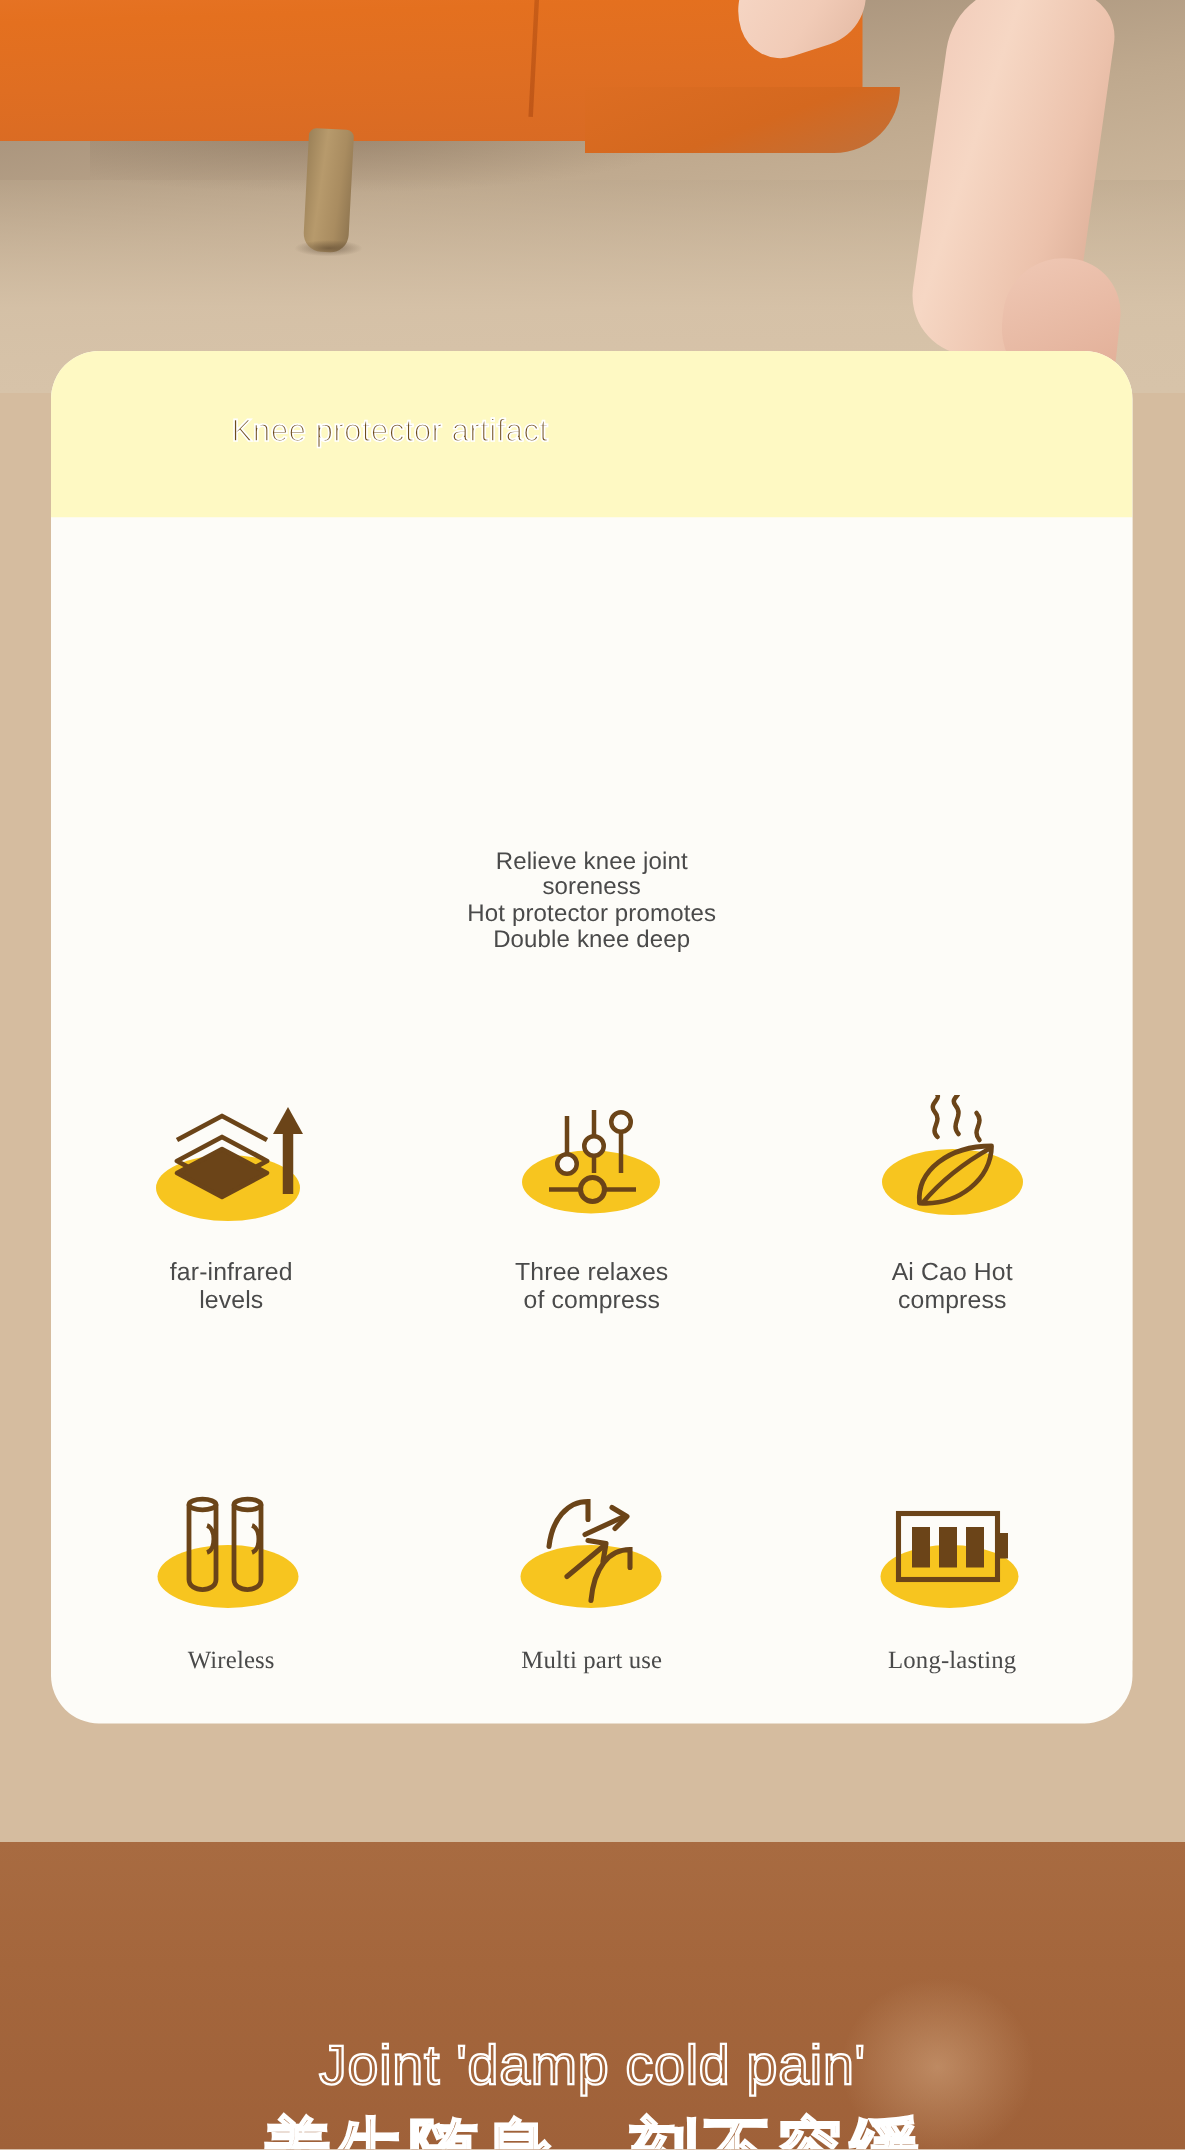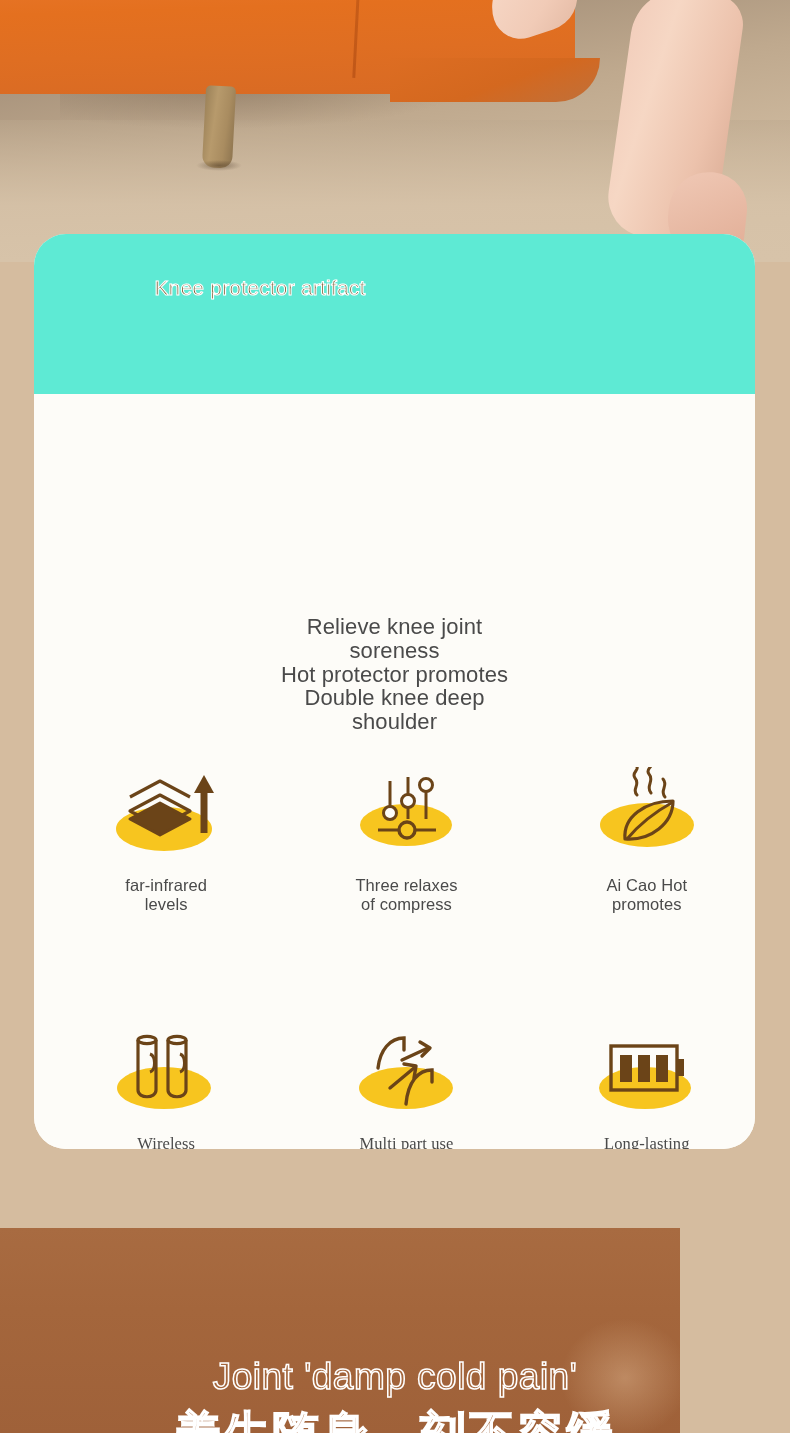--- a/index.html
+++ b/index.html
@@ -64,51 +64,51 @@
     background:linear-gradient(150deg,#f0c9b6,#e0ab93);
     border-radius:40px 36px 30px 46px;transform:rotate(6deg);
   }
 
   
   .card{
     position:absolute;left:34px;top:234px;width:721px;height:915px;
     border-radius:32px;overflow:hidden;background:#FDFCF8;
   }
   .card-head{
-    position:relative;width:721px;height:160px;background:#5eead4;
+    position:relative;width:721px;height:111px;background:#fef9c3;
   }
   .card-title{
     position:absolute;left:76px;top:43px;width:300px;
     font-size:21px;line-height:1.03;text-align:center;color:#6E4C1B;
     -webkit-text-stroke:1.1px #ffffff;letter-spacing:.2px;
     text-shadow:0 0 1px rgba(255,255,255,.55);
   }
   .card-body{position:relative;width:721px;height:762px;background:#FDFCF8;}
 
   .desc{
     position:absolute;left:0;top:221px;width:721px;text-align:center;
-    font-size:22px;line-height:1.08;color:#4a4a4a;letter-spacing:.1px;
+    font-size:16px;line-height:1.08;color:#4a4a4a;letter-spacing:.1px;
   }
   .desc span{display:block;}
 
   
-  .grid{position:absolute;left:0;top:373px;width:721px;padding-left:12px;}
+  .grid{position:absolute;left:0;top:385px;width:721px;}
   .row{display:flex;}
   .row2{margin-top:112px;font-family:Liberation Serif, serif;}
   .cell{flex:1;display:flex;flex-direction:column;align-items:center;}
   .icon-wrap{width:120px;height:92px;position:relative;}
   .cell-label{
     margin-top:17px;font-size:16.5px;line-height:1.14;
     text-align:center;color:#4a4a4a;letter-spacing:.1px;
   }
   .cell-label span{display:block;}
 
   
   .band{
-    position:absolute;left:0;top:1228px;width:680px;height:205px;
+    position:absolute;left:0;top:1228px;width:790px;height:205px;
     background:linear-gradient(180deg,#A86B41 0%, #A4663C 40%, #9F6139 100%);
     overflow:hidden;
     text-decoration:underline;
   }
   .band-glow{
     position:absolute;left:560px;top:90px;width:130px;height:120px;
     background:radial-gradient(ellipse at center,rgba(255,226,190,.30),rgba(255,226,190,0) 70%);
   }
   .band-line1{
     position:absolute;left:0;top:130px;width:790px;text-align:center;
@@ -153,21 +153,20 @@
     </div>
   </div>
 
   <div class="card-body">
 
     <div class="desc">
       <span>Relieve knee joint</span>
       <span>soreness</span>
       <span>Hot protector promotes</span>
       <span>Double knee deep</span>
-      <span>shoulder</span>
     </div>
 
     <div class="grid">
 
       <div class="row">
 
         <div class="cell">
           <div class="icon-wrap">
             <svg width="120" height="92" viewBox="0 0 120 92">
               <ellipse cx="58" cy="62" rx="48" ry="22" fill="#F7C51F"></ellipse>
@@ -210,21 +209,21 @@
               <ellipse cx="60" cy="58" rx="47" ry="22" fill="#F7C51F"></ellipse>
               <path d="M38 72 C36 50 58 34 86 34 C86 56 64 74 38 72 Z" fill="none" stroke="#6B4418" stroke-width="3.2" stroke-linejoin="round"></path>
               <path d="M40 72 C50 60 66 46 86 35" fill="none" stroke="#6B4418" stroke-width="3"></path>
               <path d="M50 28 C44 22 54 18 48 11 C44 6 52 3 50 0" fill="none" stroke="#6B4418" stroke-width="3" stroke-linecap="round"></path>
               <path d="M64 26 C58 19 68 14 62 7 C58 2 66 0 64 -3" fill="none" stroke="#6B4418" stroke-width="3" stroke-linecap="round"></path>
               <path d="M78 30 C72 23 82 19 76 12" fill="none" stroke="#6B4418" stroke-width="3" stroke-linecap="round"></path>
             </svg>
           </div>
           <div class="cell-label">
             <span>Ai Cao Hot</span>
-            <span>promotes</span>
+            <span>compress</span>
           </div>
         </div>
 
       </div>
 
       <div class="row row2">
 
         <div class="cell">
           <div class="icon-wrap">
             <svg width="120" height="92" viewBox="0 0 120 92">

